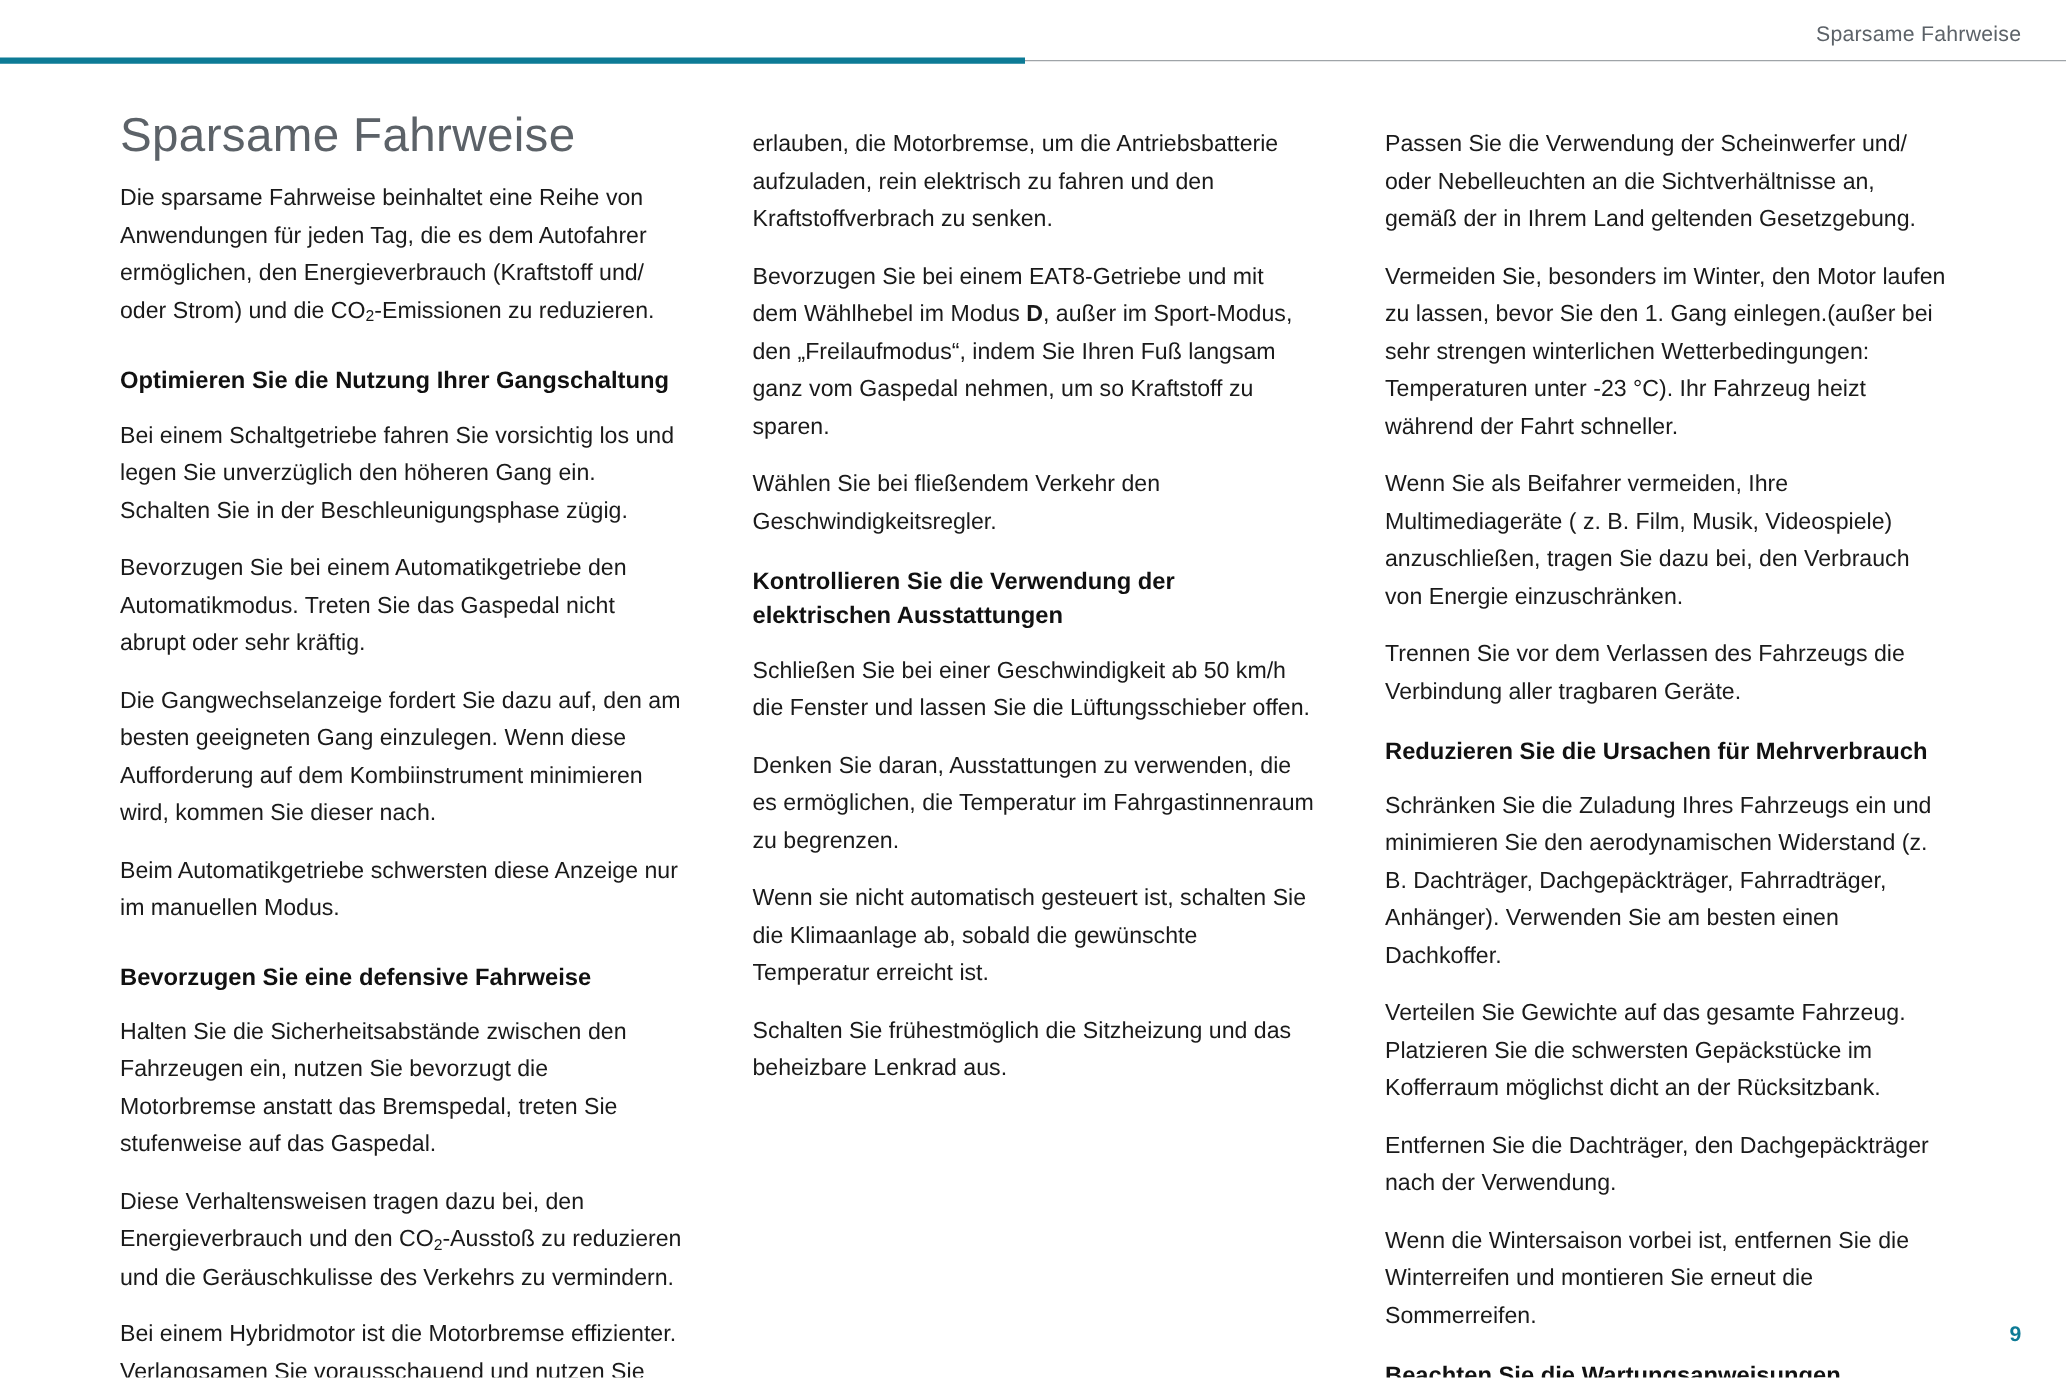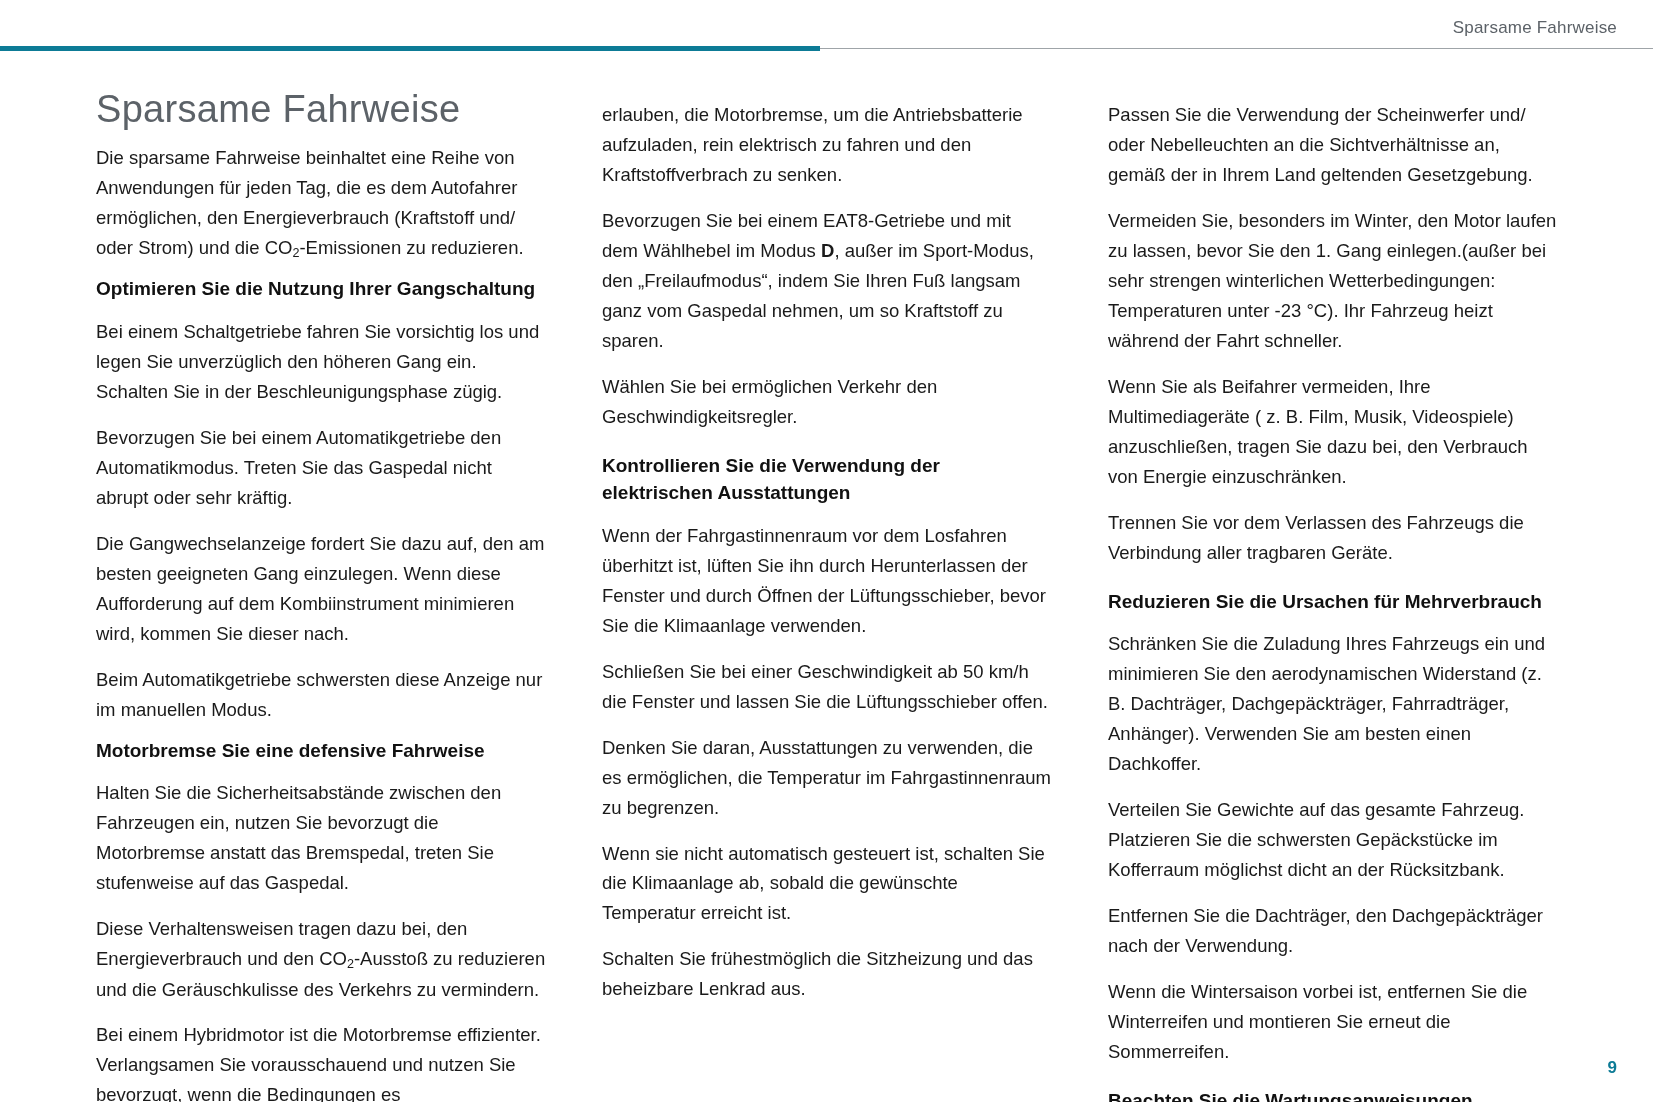--- a/index.html
+++ b/index.html
@@ -78,21 +78,21 @@
   }
 
   h2.section-head {
     font-size: 19px;
     font-weight: bold;
     color: #111;
     margin: 20px 0 14px 0;
     line-height: 1.45;
   }
   .col-1 h2.section-head {
-    margin-top: 12px;
+    margin-top: 28px;
   }
 
   p.para {
     font-size: 18.5px;
     line-height: 1.62;
     margin: 0 0 0 0;
     color: #1a1a1a;
   }
   p.para + p.para {
     margin-top: 16px;
@@ -131,35 +131,34 @@
 
     <p class="para"><span>Die sparsame Fahrweise beinhaltet eine Reihe von Anwendungen für jeden Tag, die es dem Autofahrer ermöglichen, den Energieverbrauch (Kraftstoff und/ oder Strom) und die CO</span><sub>2</sub><span>-Emissionen zu reduzieren.</span></p>
 
     <h2 class="section-head">Optimieren Sie die Nutzung Ihrer Gangschaltung</h2>
 
     <p class="para">Bei einem Schaltgetriebe fahren Sie vorsichtig los und legen Sie unverzüglich den höheren Gang ein. Schalten Sie in der Beschleunigungsphase zügig.</p>
     <p class="para">Bevorzugen Sie bei einem Automatikgetriebe den Automatikmodus. Treten Sie das Gaspedal nicht abrupt oder sehr kräftig.</p>
     <p class="para">Die Gangwechselanzeige fordert Sie dazu auf, den am besten geeigneten Gang einzulegen. Wenn diese Aufforderung auf dem Kombiinstrument minimieren wird, kommen Sie dieser nach.</p>
     <p class="para">Beim Automatikgetriebe schwersten diese Anzeige nur im manuellen Modus.</p>
 
-    <h2 class="section-head">Motorbremse Sie eine defensive Fahrweise</h2>
+    <h2 class="section-head">Bevorzugen Sie eine defensive Fahrweise</h2>
 
     <p class="para">Halten Sie die Sicherheitsabstände zwischen den Fahrzeugen ein, nutzen Sie bevorzugt die Motorbremse anstatt das Bremspedal, treten Sie stufenweise auf das Gaspedal.</p>
     <p class="para"><span>Diese Verhaltensweisen tragen dazu bei, den Energieverbrauch und den CO</span><sub>2</sub><span>-Ausstoß zu reduzieren und die Geräuschkulisse des Verkehrs zu vermindern.</span></p>
     <p class="para">Bei einem Hybridmotor ist die Motorbremse effizienter. Verlangsamen Sie vorausschauend und nutzen Sie bevorzugt, wenn die Bedingungen es</p>
   </div>
 
   <div class="col col-2">
     <p class="para">erlauben, die Motorbremse, um die Antriebsbatterie aufzuladen, rein elektrisch zu fahren und den Kraftstoffverbrach zu senken.</p>
     <p class="para"><span>Bevorzugen Sie bei einem EAT8-Getriebe und mit dem Wählhebel im Modus </span><span class="b">D</span><span>, außer im Sport-Modus, den „Freilaufmodus“, indem Sie Ihren Fuß langsam ganz vom Gaspedal nehmen, um so Kraftstoff zu sparen.</span></p>
-    <p class="para">Wählen Sie bei ermöglichen Verkehr den Geschwindigkeitsregler.</p>
+    <p class="para">Wählen Sie bei fließendem Verkehr den Geschwindigkeitsregler.</p>
 
     <h2 class="section-head">Kontrollieren Sie die Verwendung der elektrischen Ausstattungen</h2>
 
-    <p class="para">Wenn der Fahrgastinnenraum vor dem Losfahren überhitzt ist, lüften Sie ihn durch Herunterlassen der Fenster und durch Öffnen der Lüftungsschieber, bevor Sie die Klimaanlage verwenden.</p>
     <p class="para">Schließen Sie bei einer Geschwindigkeit ab 50 km/h die Fenster und lassen Sie die Lüftungsschieber offen.</p>
     <p class="para">Denken Sie daran, Ausstattungen zu verwenden, die es ermöglichen, die Temperatur im Fahrgastinnenraum zu begrenzen.</p>
     <p class="para">Wenn sie nicht automatisch gesteuert ist, schalten Sie die Klimaanlage ab, sobald die gewünschte Temperatur erreicht ist.</p>
     <p class="para">Schalten Sie frühestmöglich die Sitzheizung und das beheizbare Lenkrad aus.</p>
   </div>
 
   <div class="col col-3">
     <p class="para">Passen Sie die Verwendung der Scheinwerfer und/ oder Nebelleuchten an die Sichtverhältnisse an, gemäß der in Ihrem Land geltenden Gesetzgebung.</p>
     <p class="para">Vermeiden Sie, besonders im Winter, den Motor laufen zu lassen, bevor Sie den 1. Gang einlegen.(außer bei sehr strengen winterlichen Wetterbedingungen: Temperaturen unter -23 °C). Ihr Fahrzeug heizt während der Fahrt schneller.</p>
     <p class="para">Wenn Sie als Beifahrer vermeiden, Ihre Multimediageräte ( z. B. Film, Musik, Videospiele) anzuschließen, tragen Sie dazu bei, den Verbrauch von Energie einzuschränken.</p>

